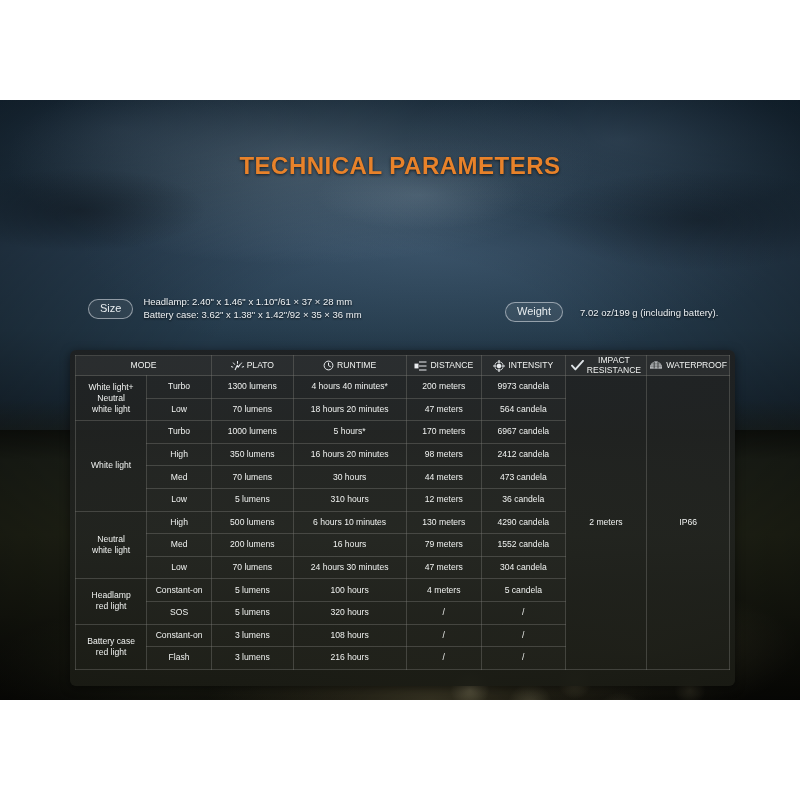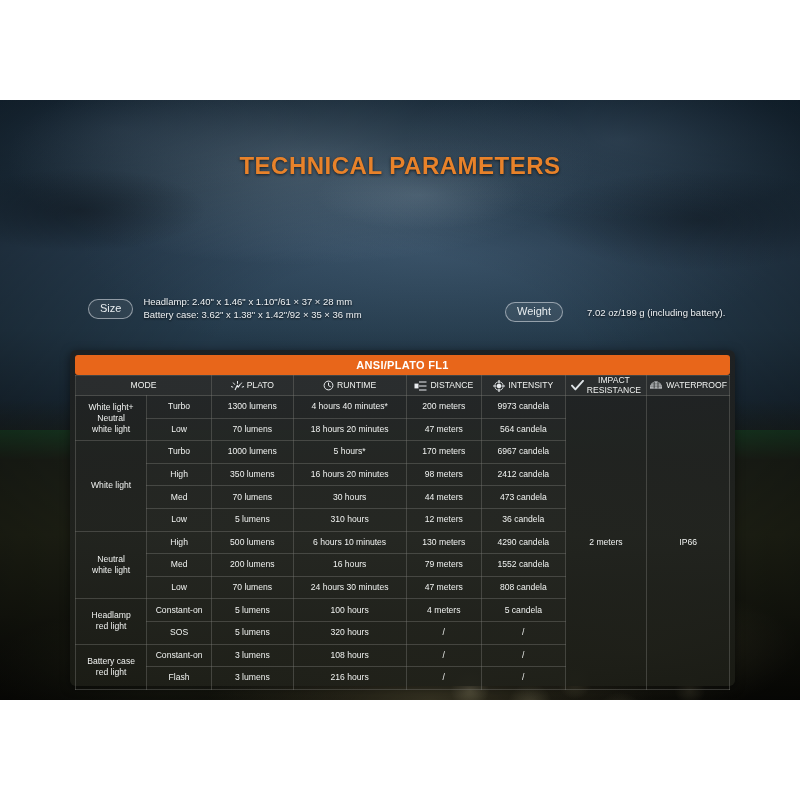--- a/index.html
+++ b/index.html
@@ -9,21 +9,21 @@
     font-family: "Liberation Sans", sans-serif;
     overflow: hidden;
   }
 
   
   #hero {
     position: absolute;
     left: 0; top: 100px;
     width: 800px; height: 600px;
     overflow: hidden;
-    background: #14532d;
+    background: #000000;
   }
 
   
   .bg-sky {
     position: absolute; left: 0; top: 0; width: 800px; height: 330px;
     background:
       radial-gradient(ellipse 420px 150px at 300px 60px, rgba(150,175,195,.40), rgba(150,175,195,0) 70%),
       radial-gradient(ellipse 300px 110px at 620px 40px, rgba(120,150,180,.32), rgba(120,150,180,0) 72%),
       radial-gradient(ellipse 260px 90px at 120px 30px, rgba(90,120,150,.28), rgba(90,120,150,0) 75%),
       radial-gradient(ellipse 500px 160px at 430px 150px, rgba(110,140,165,.22), rgba(110,140,165,0) 70%),
@@ -81,21 +81,21 @@
     line-height: 1;
     white-space: nowrap;
   }
   #size-block {
     position: absolute; left: 88px; top: 196px;
     display: flex; align-items: center; gap: 10px;
   }
   #size-lines { color: #eef2f5; font-size: 9.5px; line-height: 12.5px; text-shadow: 0 1px 2px rgba(0,0,0,.8); }
   #weight-block {
     position: absolute; left: 505px; top: 202px;
-    display: flex; align-items: center; gap: 16px;
+    display: flex; align-items: center; gap: 9px;
   }
   #weight-text { color: #eef2f5; font-size: 9.5px; text-shadow: 0 1px 2px rgba(0,0,0,.8); white-space: nowrap; margin-left: 8px; }
 
   
   #panel {
     position: absolute; left: 70px; top: 250px;
     width: 665px; height: 336px;
     background: linear-gradient(180deg, rgba(30,32,33,.93) 0%, rgba(32,34,30,.92) 55%, rgba(26,27,20,.93) 100%);
     border-radius: 6px;
     padding: 5px;
@@ -154,21 +154,20 @@
       <div>Battery case: 3.62" x 1.38" x 1.42"/92 × 35 × 36 mm</div>
     </span>
   </div>
 
   <div id="weight-block">
     <span class="pill">Weight</span>
     <span id="weight-text">7.02 oz/199 g (including battery).</span>
   </div>
 
   <div id="panel">
-    <div id="ansi-bar">ANSI/PLATO FL1</div>
     <table>
       <colgroup>
         <col style="width:68px">
           <col style="width:62px">
           <col style="width:78px">
         <col style="width:108px">
           <col style="width:72px">
           <col style="width:80px">
         <col style="width:78px">
           <col style="width:79px">
@@ -312,21 +311,21 @@
             <td>200 lumens</td>
             <td>16 hours</td>
             <td>79 meters</td>
             <td>1552 candela</td>
           </tr>
           <tr>
             <td>Low</td>
             <td>70 lumens</td>
             <td>24 hours 30 minutes</td>
             <td>47 meters</td>
-            <td>808 candela</td>
+            <td>304 candela</td>
           </tr>
           <tr>
             <td class="grp" rowspan="2">Headlamp<br>red light</td>
             <td>Constant-on</td>
             <td>5 lumens</td>
             <td>100 hours</td>
             <td>4 meters</td>
             <td>5 candela</td>
           </tr>
           <tr>

